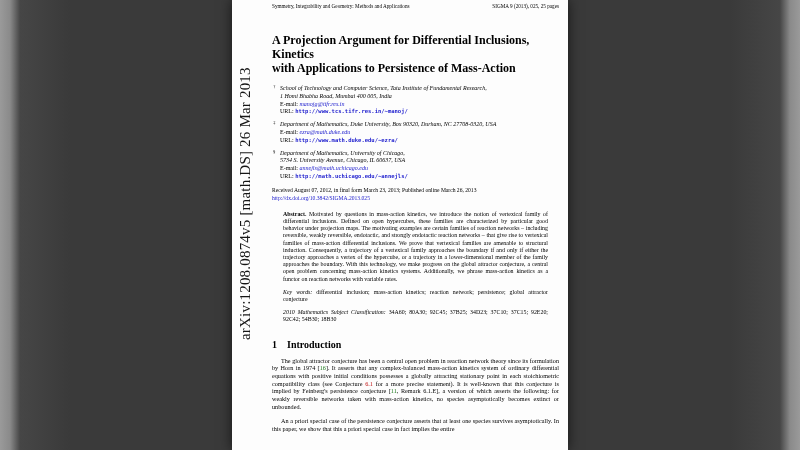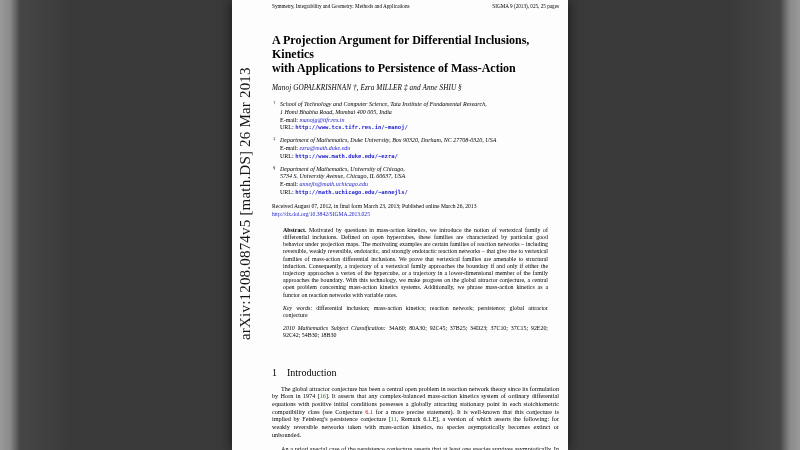--- a/index.html
+++ b/index.html
@@ -49,21 +49,21 @@
   .received { margin-top: 6px; font-size: 5.6px; }
   .doi { margin-top: 2px; font-size: 5.6px; }
   .doi a { color: #1b1bcd; }
 
   .abstract { margin: 10px 11px 0 11px; font-size: 5.9px; line-height: 1.22; text-align: justify; }
   .abs-label { font-weight: bold; }
 
   .kw { margin: 6px 11px 0 11px; font-size: 5.9px; line-height: 1.22; text-align: justify; }
   .ital-label { font-style: italic; }
 
-  .section-heading { margin-top: 27px; font-size: 10px; font-weight: normal; }
+  .section-heading { margin-top: 15px; font-size: 10px; font-weight: bold; }
   .sec-num { margin-right: 10px; }
 
   .body-par {
     margin: 7px 0 0 0; font-size: 6.2px; line-height: 1.24;
     text-align: justify; text-indent: 9px;
   }
   .cite { color: #1a7a1a; }
   .iref { color: #c01010; }
 </style>
 </head>
@@ -80,21 +80,20 @@
         <span>Symmetry, Integrability and Geometry: Methods and Applications</span>
         <span>SIGMA 9 (2013), 025, 25 pages</span>
       </div>
 
       <div class="title">
         <div>A Projection Argument for Differential Inclusions,</div>
         <div>Kinetics</div>
         <div>with Applications to Persistence of Mass-Action</div>
       </div>
 
-      <div class="authors">Manoj GOPALKRISHNAN †, Ezra MILLER ‡ and Anne SHIU §</div>
 
       <div class="affiliations">
 
         <div class="aff">
           <span class="marker">†</span>
           <div class="aff-line">School of Technology and Computer Science, Tata Institute of Fundamental Research,</div>
           <div class="aff-line">1 Homi Bhabha Road, Mumbai 400 005, India</div>
           <div class="contact">
             <span class="clabel">E-mail:</span>
             <a class="email">manojg@tifr.res.in</a>

